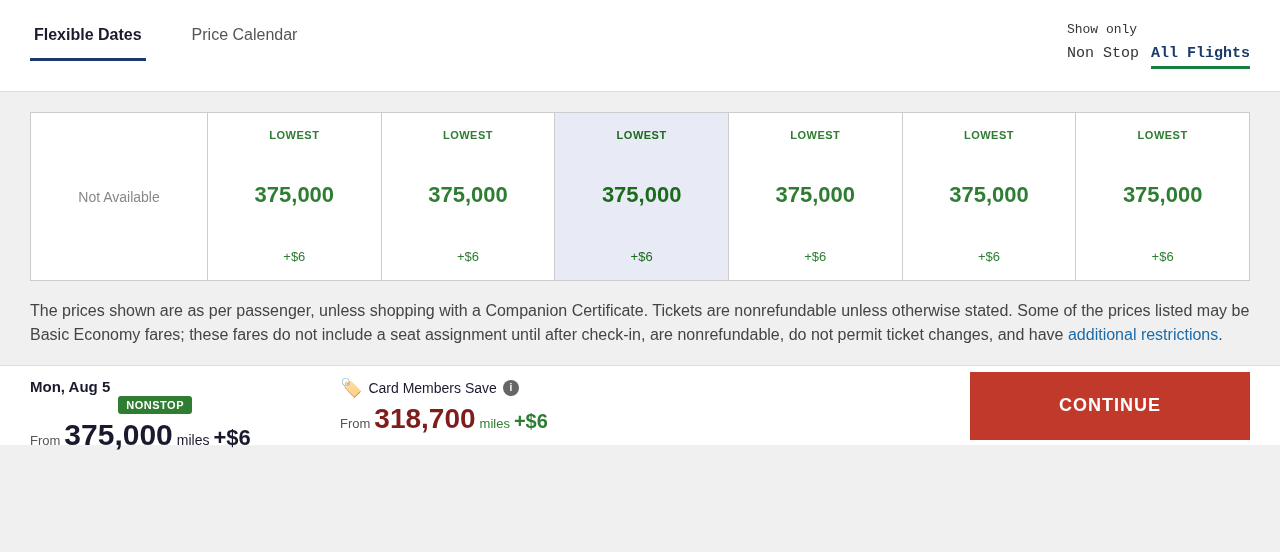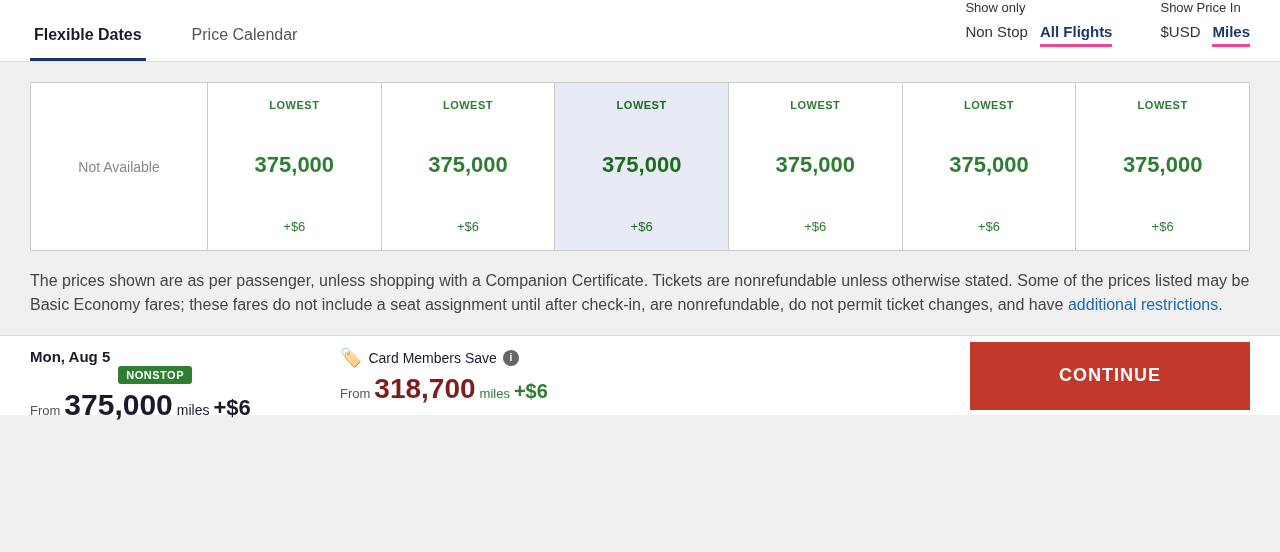--- a/index.html
+++ b/index.html
@@ -43,22 +43,23 @@
     }
 
     .tab.active {
       color: #1a1a2e;
       font-weight: bold;
       border-bottom: 3px solid #1a3a6b;
     }
 
     .filter-section {
       display: flex;
-      gap: 48px;
-      padding: 0 0;
+      gap: 60px;
+      padding: 22px 0;
+      font-family: Liberation Mono, monospace;
     }
 
     .filter-group {
       display: flex;
       flex-direction: column;
       align-items: flex-start;
     }
 
     .filter-label {
       font-size: 13px;
@@ -76,21 +77,21 @@
       font-size: 15px;
       color: #333;
       cursor: pointer;
       padding-bottom: 4px;
       border-bottom: 3px solid transparent;
     }
 
     .filter-option.active {
       color: #1a3a6b;
       font-weight: bold;
-      border-bottom: 3px solid #ec4899;
+      border-bottom: 3px solid #15803d;
     }
 
     
     .depart-section {
       padding: 20px 30px 0;
     }
 
     .depart-title {
       text-align: center;
       font-size: 15px;
@@ -340,27 +341,20 @@
     <div class="tabs-section">
       <a class="tab active">Flexible Dates</a>
       <a class="tab">Price Calendar</a>
     </div>
     <div class="filter-section">
       <div class="filter-group">
         <span class="filter-label">Show only</span>
         <div class="filter-options">
           <span class="filter-option">Non Stop</span>
           <span class="filter-option active">All Flights</span>
-        </div>
-      </div>
-      <div class="filter-group">
-        <span class="filter-label">Show Price In</span>
-        <div class="filter-options">
-          <span class="filter-option">$USD</span>
-          <span class="filter-option active">Miles</span>
         </div>
       </div>
     </div>
   </div>
 
   <div class="depart-section">
     <table class="calendar-table">
       <tbody>
       <tr class="price-row">
         <td>

